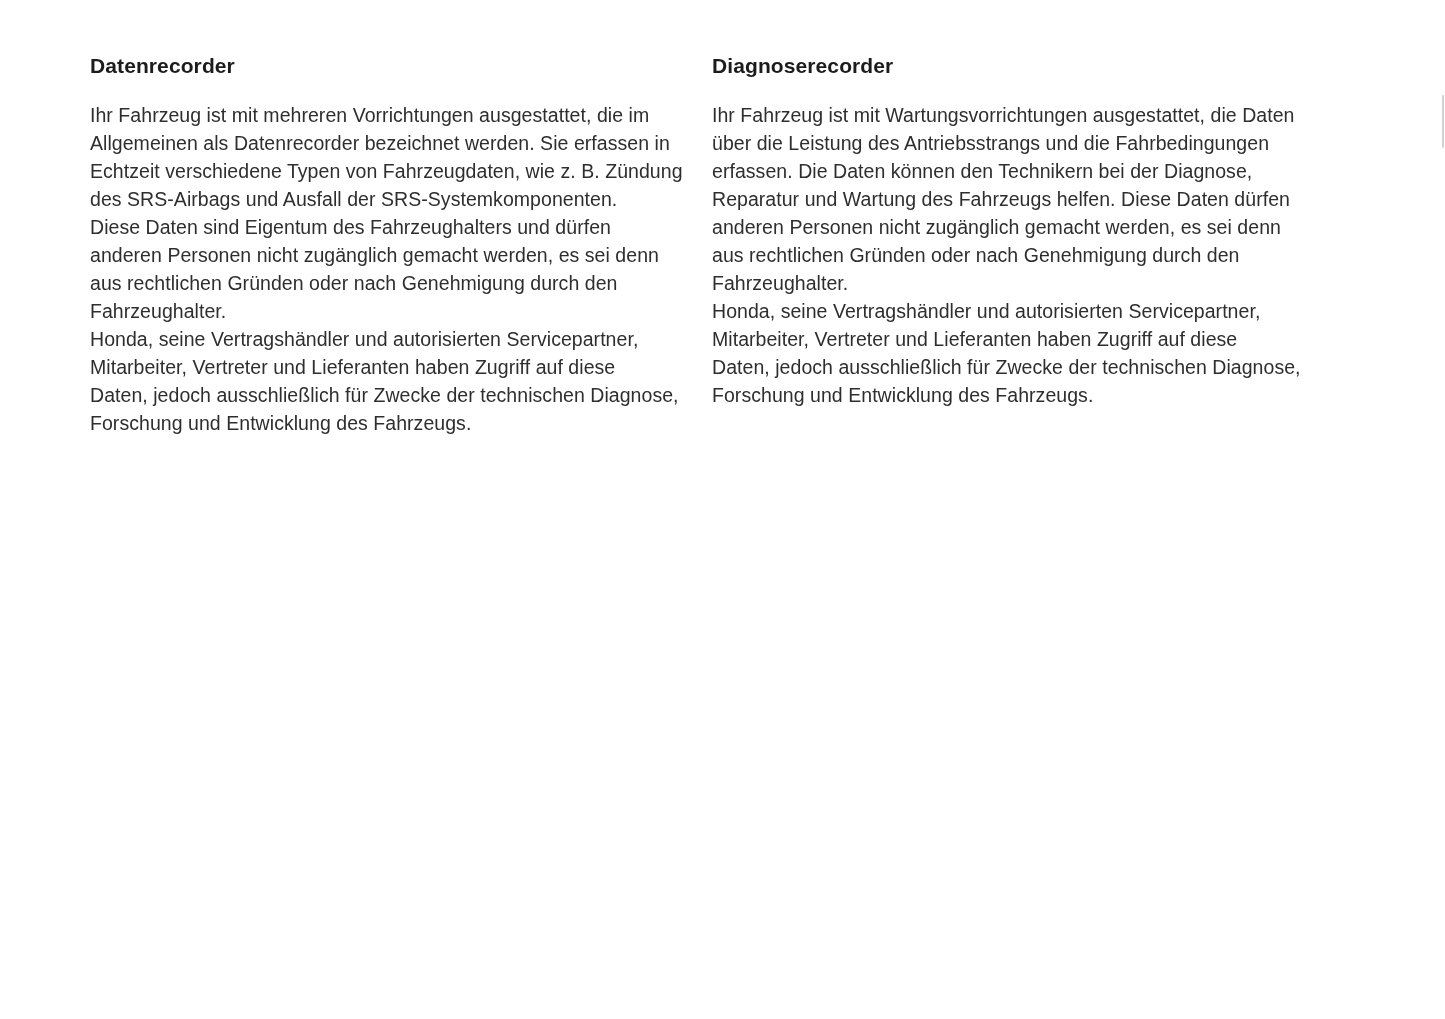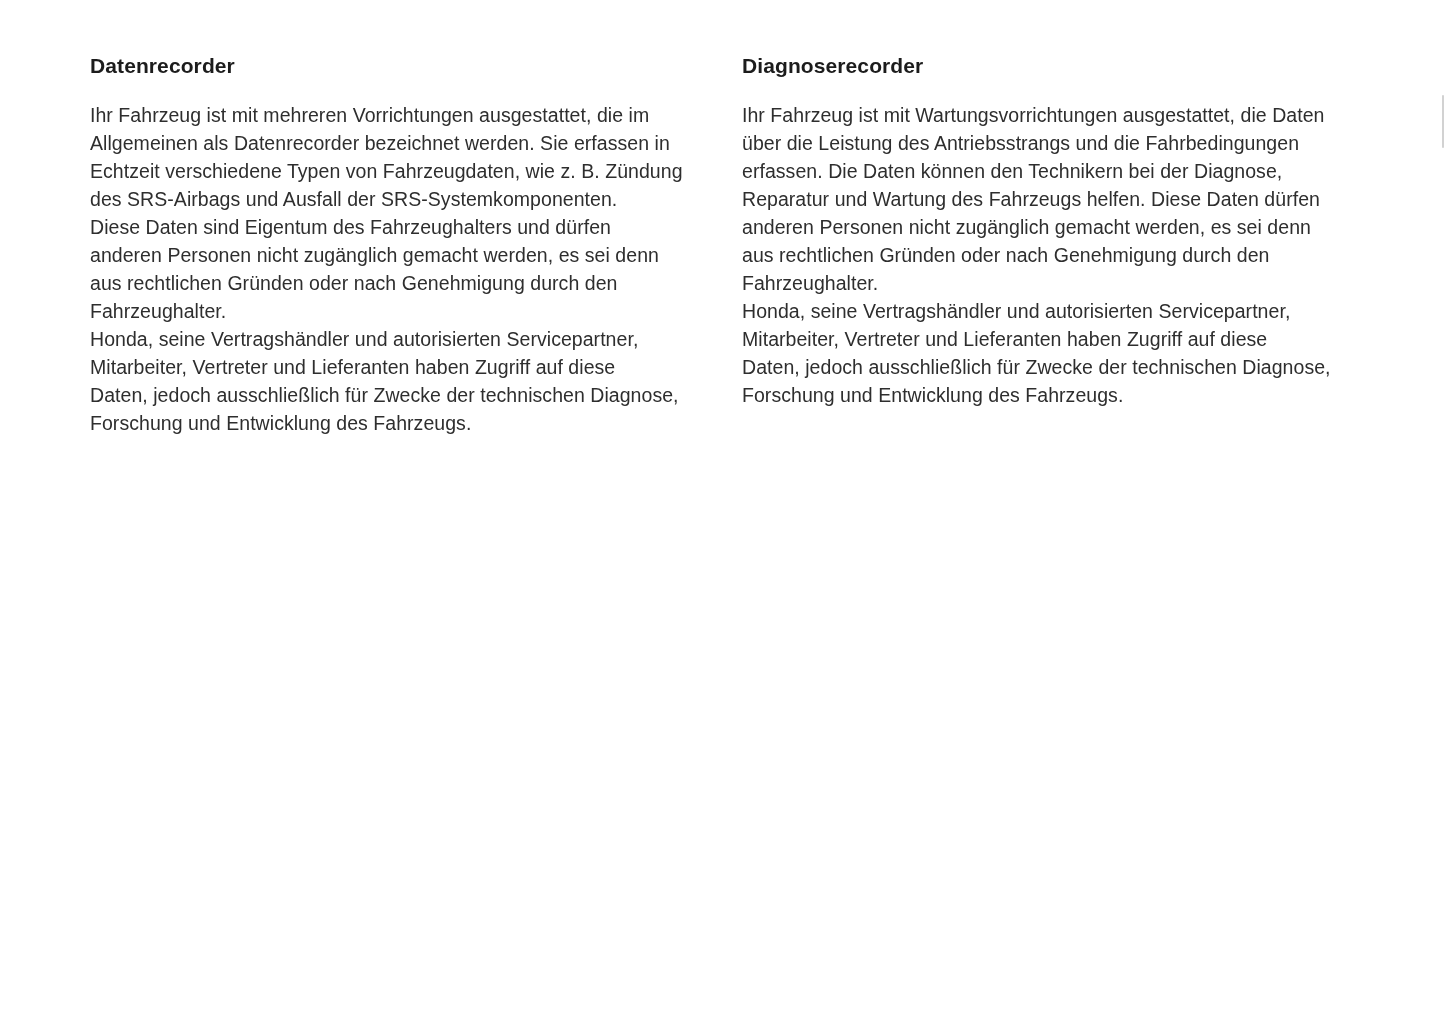--- a/index.html
+++ b/index.html
@@ -11,21 +11,21 @@
     background: #ffffff;
     font-family: "Liberation Sans", sans-serif;
     overflow: hidden;
   }
   .column {
     position: absolute;
     top: 51px;
     width: 640px;
   }
   .column-left  { left: 90px; }
-  .column-right { left: 742px; }
+  .column-right { left: 712px; }
   .section-heading {
     font-size: 21px;
     font-weight: bold;
     line-height: 29px;
     color: #1c1c1c;
     letter-spacing: 0.1px;
   }
   .section-body {
     font-size: 19.5px;
     line-height: 28px;

